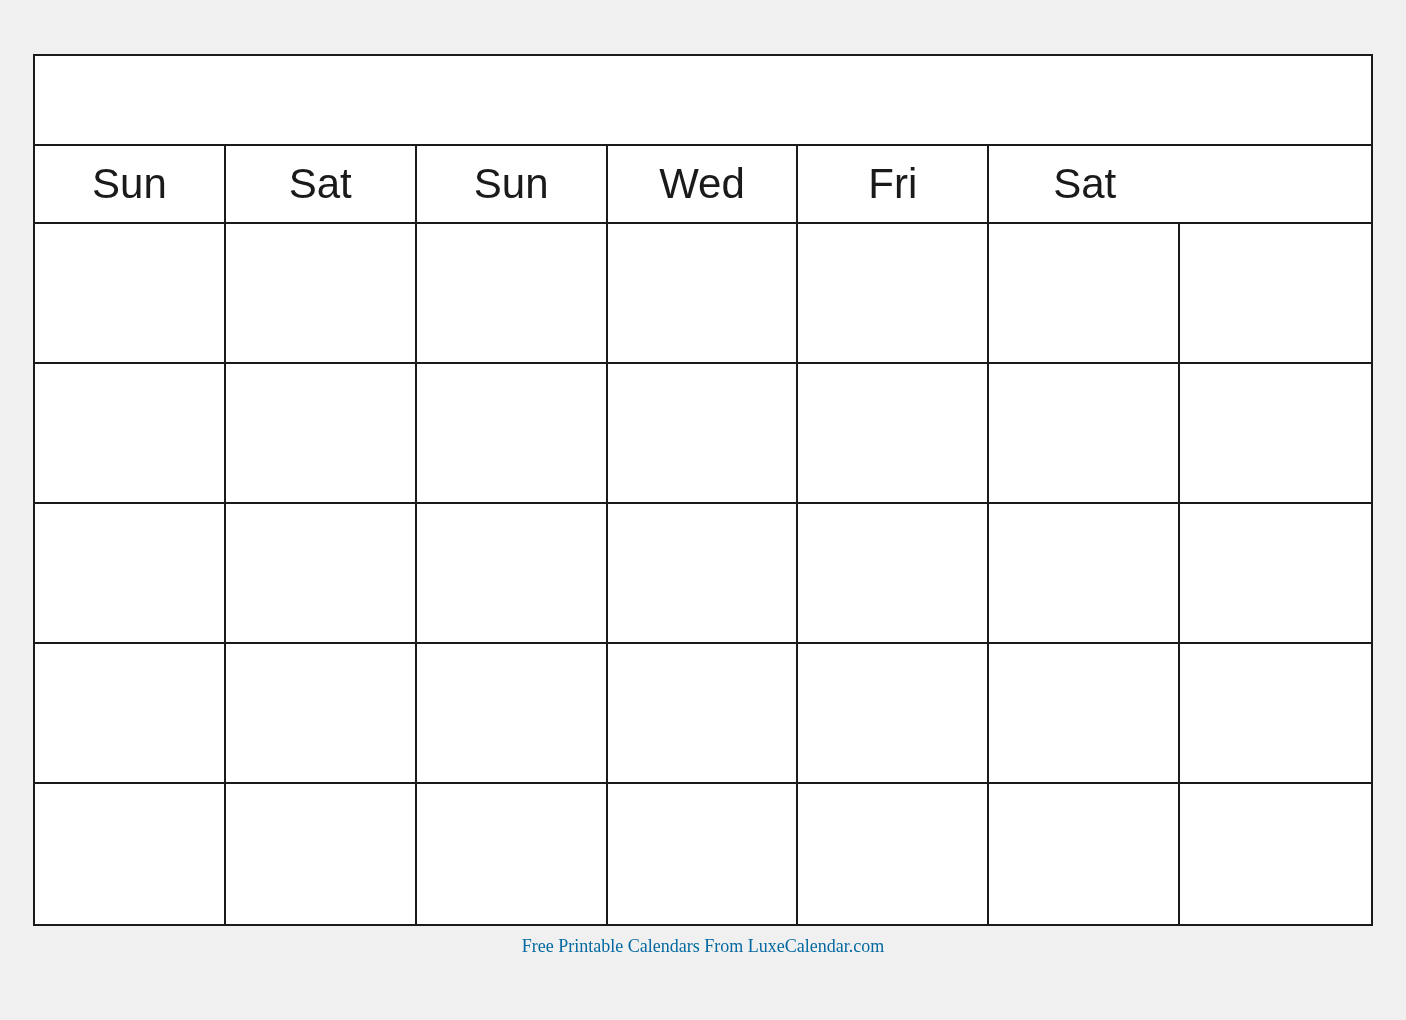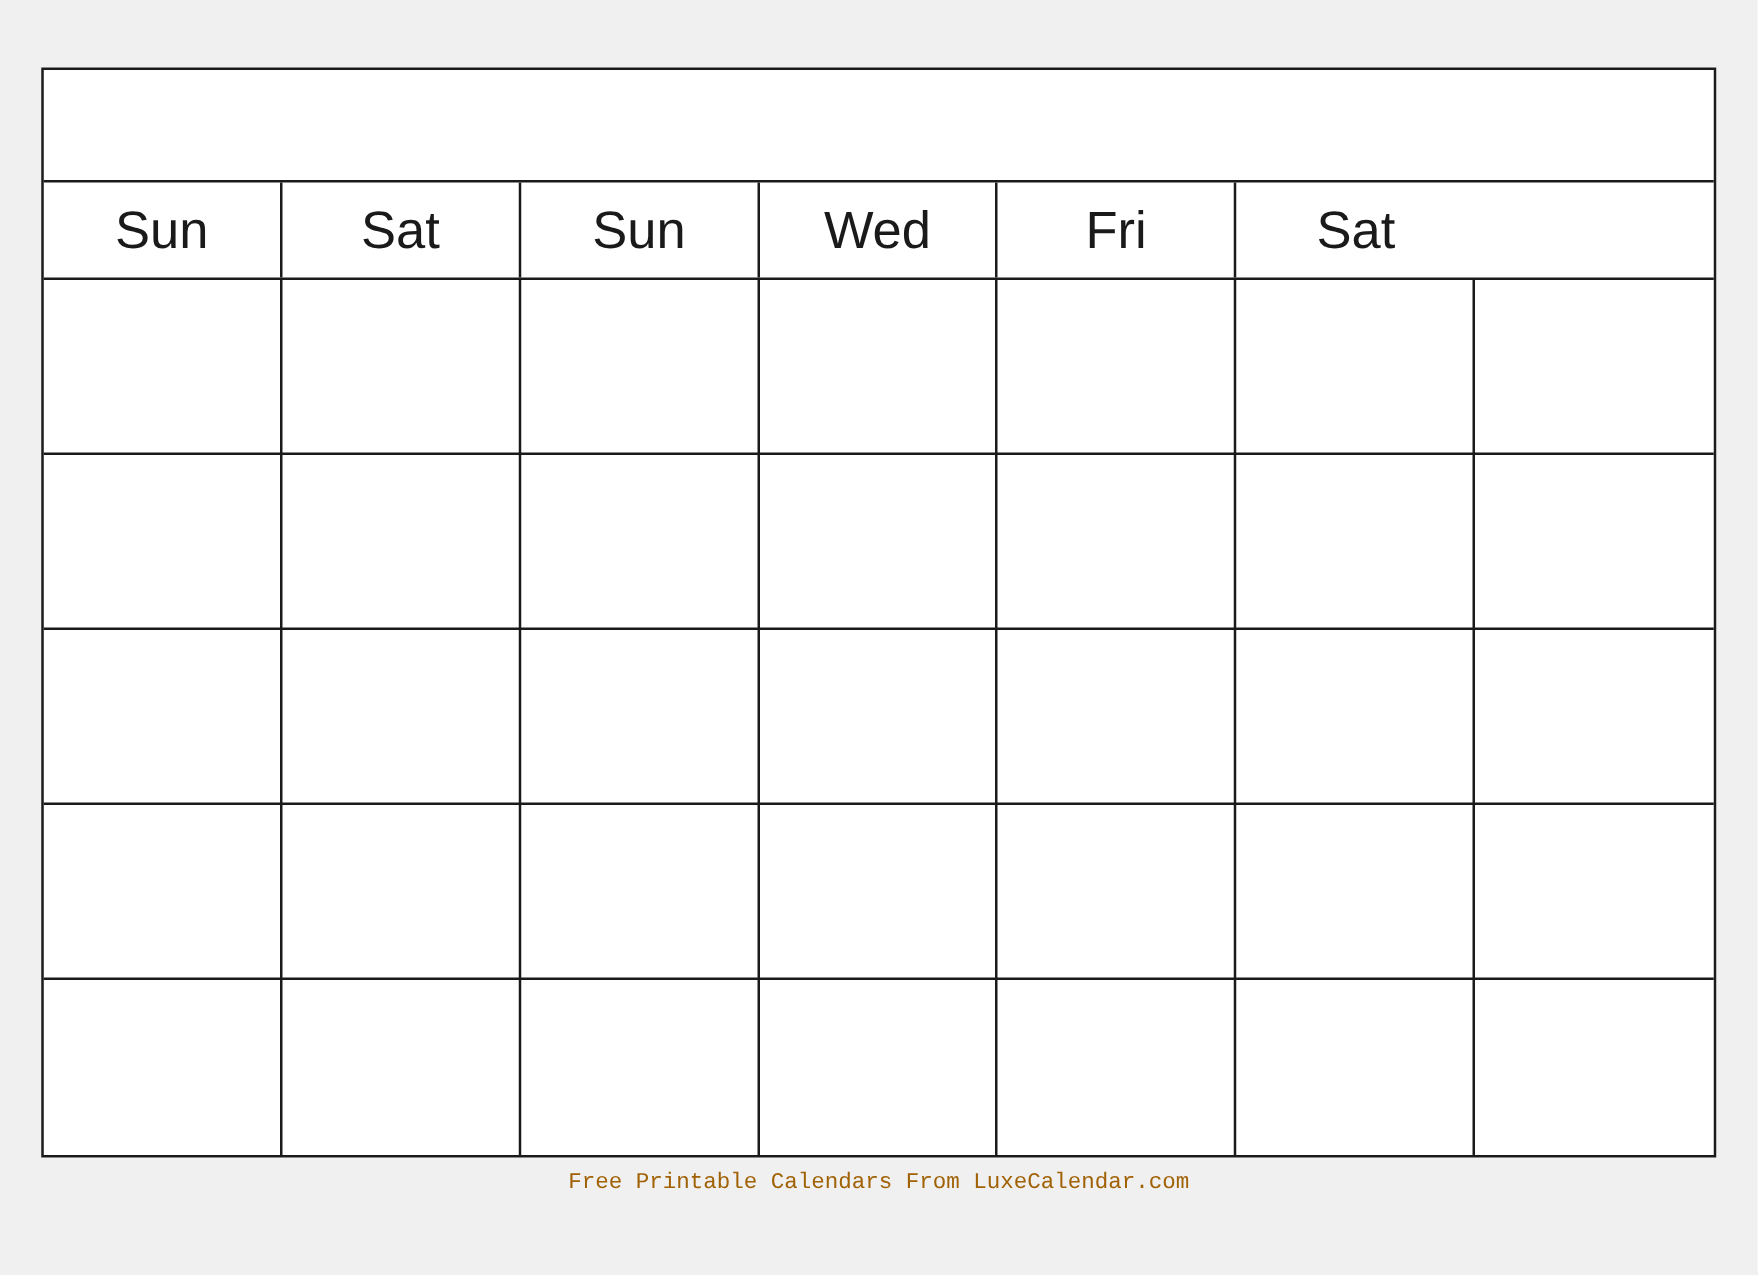--- a/index.html
+++ b/index.html
@@ -73,22 +73,22 @@
     }
 
     .calendar-cell:last-child {
       border-right: none;
     }
 
     .footer-text {
       text-align: center;
       padding: 10px;
       font-size: 18px;
-      color: #a16207;
-      font-family: Liberation Mono, monospace;
+      color: #0369a1;
+      font-family: Liberation Serif, serif;
     }
   </style>
 </head>
 <body>
 
 <div class="page-wrapper">
   <div class="calendar-title-row"></div>
 
   <div class="calendar-header-row">
     <div class="day-header">Sun</div>

